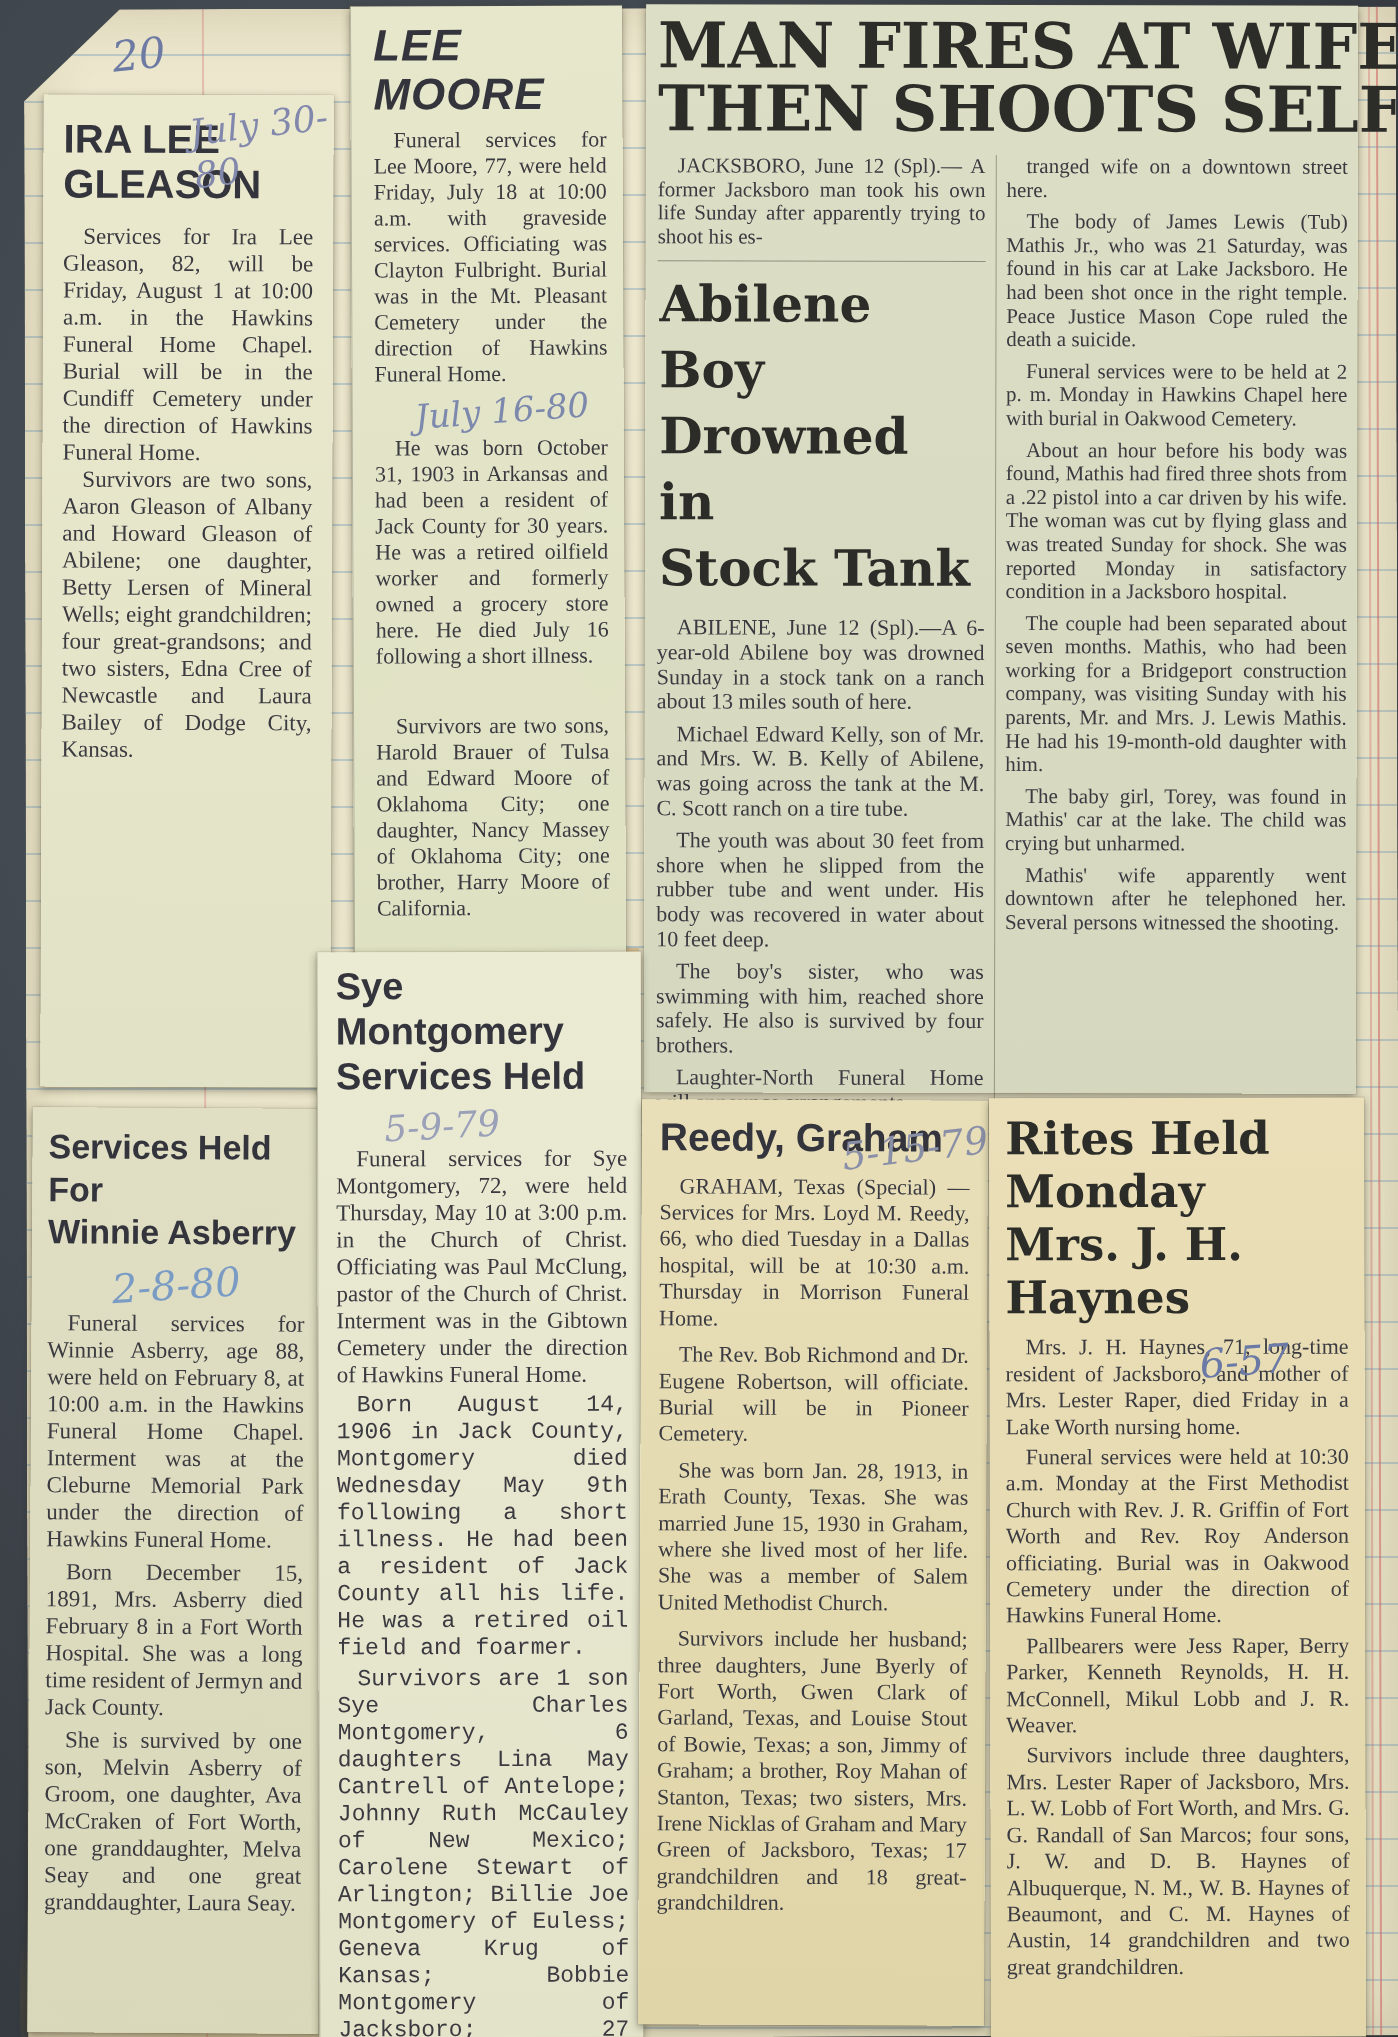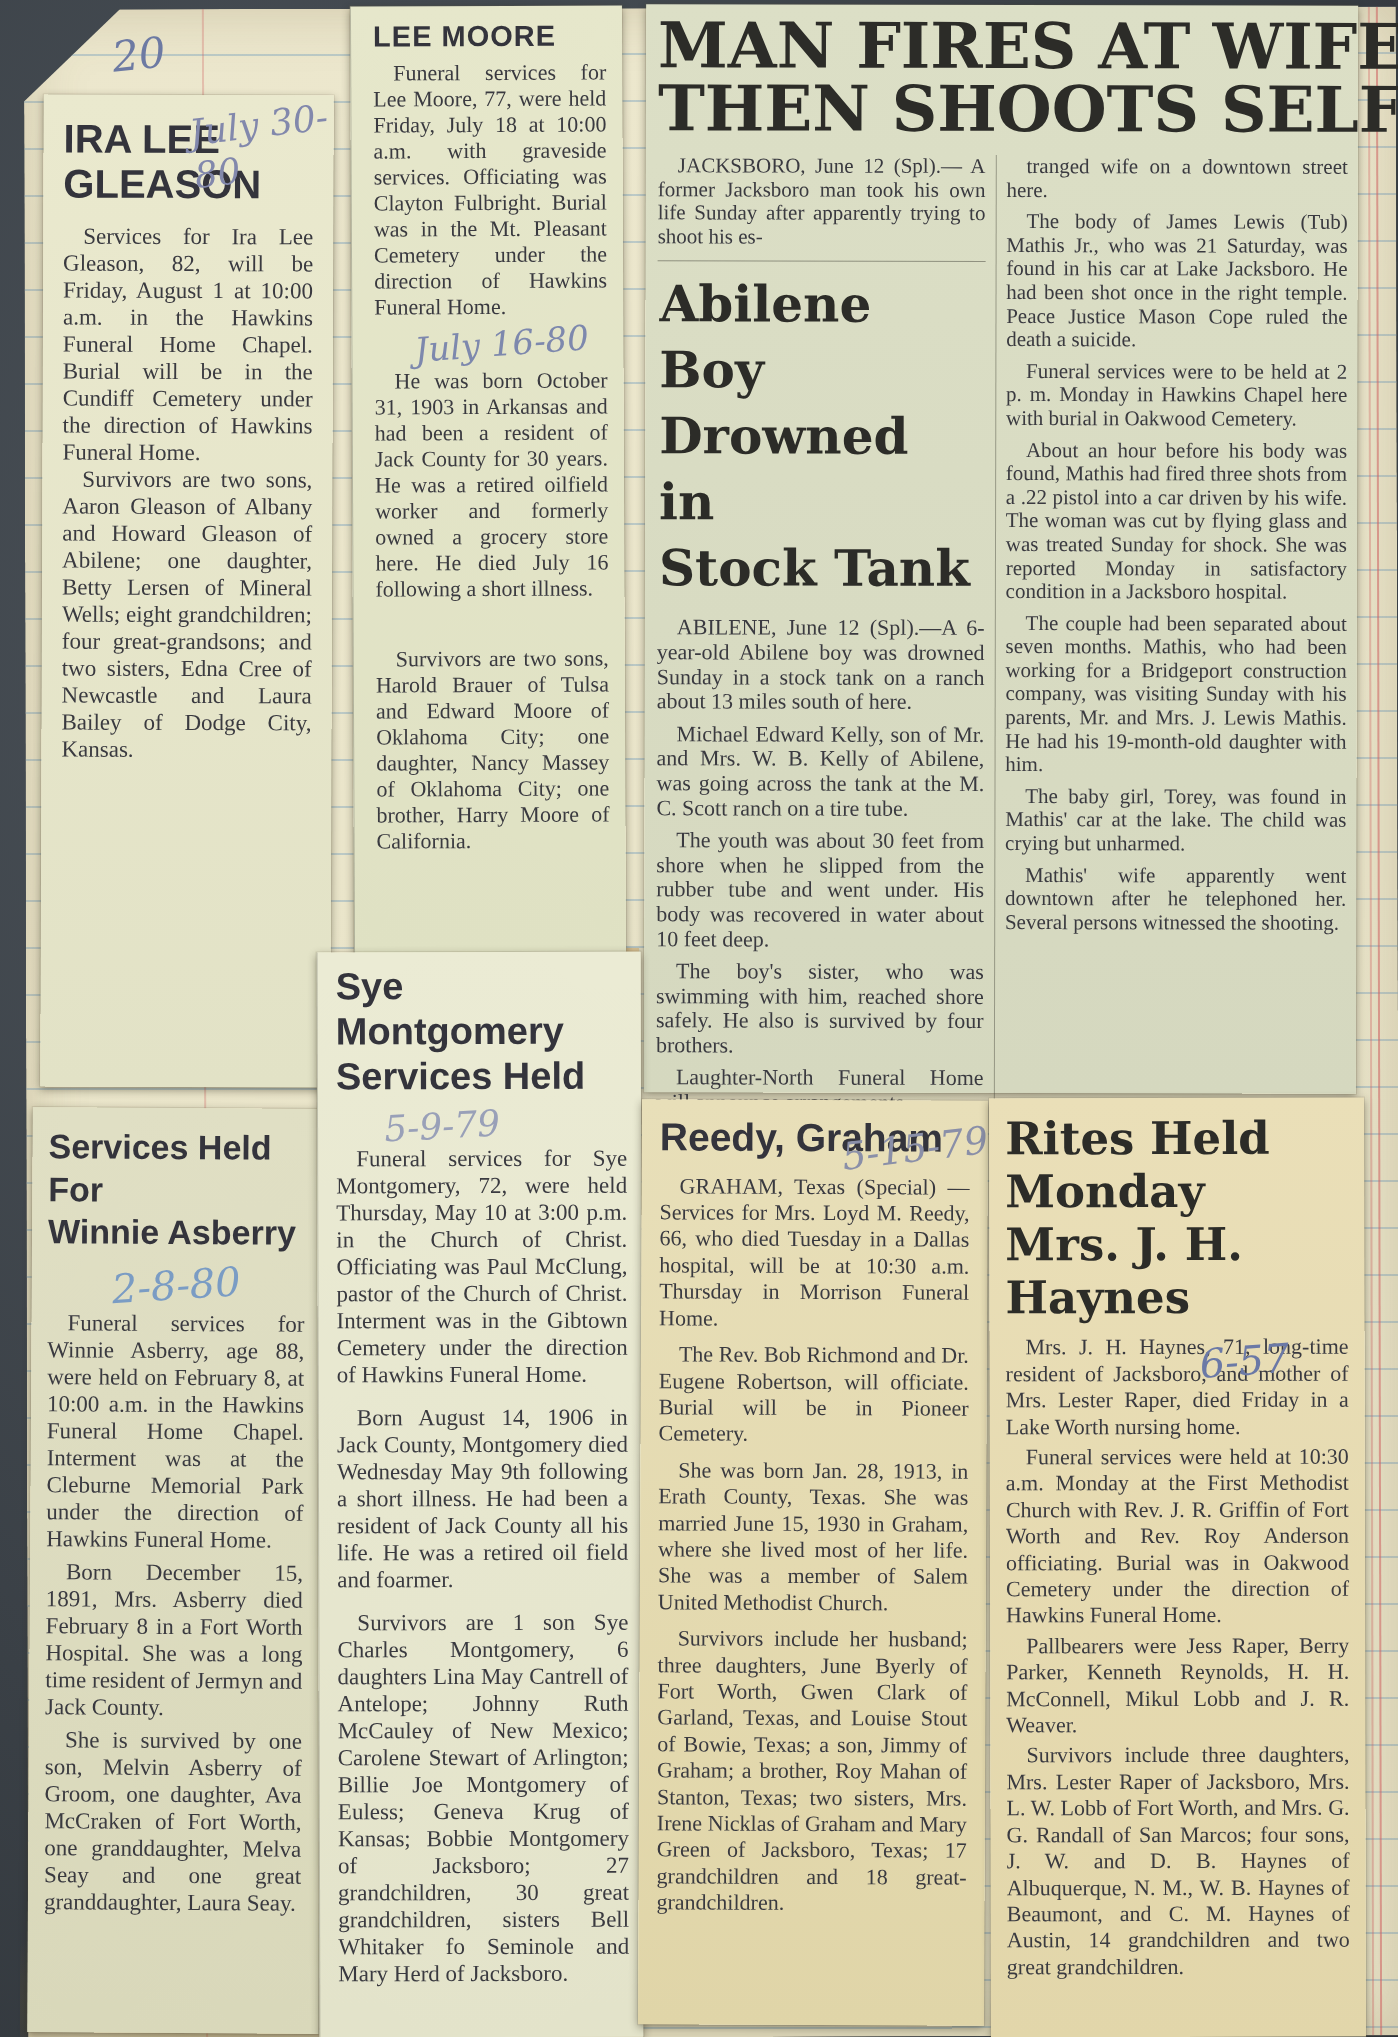--- a/index.html
+++ b/index.html
@@ -57,21 +57,21 @@
   .c-gleason{left:42px;top:95px;width:290px;height:992px;padding:22px 20px;
     background:linear-gradient(#eae9ce,#e2e2c6);transform:rotate(0.2deg);}
   .c-gleason .sans-head{font-size:40px;}
   .c-gleason .body{margin-top:16px;font-size:23px;line-height:27px;}
   .hand-gleason{left:148px;top:6px;width:170px;font-size:36px;color:#8288ac;transform:rotate(-7deg);white-space:normal;line-height:1.2;}
 
   
   .c-moore{left:352px;top:6px;width:272px;height:948px;padding:14px 16px 14px 22px;
     background:linear-gradient(#e6e7cb,#dfe1c3);transform:rotate(-0.25deg);
     border-left:1px solid rgba(90,90,80,0.35);}
-  .c-moore .sans-head{font-size:29px;letter-spacing:1px;}
+  .c-moore .sans-head{font-size:44px;letter-spacing:1px;font-style:italic;}
   .c-moore .body{margin-top:8px;font-size:22px;line-height:26px;}
   .hand-moore{position:static;display:block;font-size:34px;color:#7d88ad;transform:rotate(-4deg);margin:10px 0 12px 40px;}
   .c-moore p + p{margin-top:10px;}
 
   
   .c-manfires{left:645px;top:5px;width:712px;height:1088px;padding:10px 10px 8px 12px;
     background:linear-gradient(#dcdfc6,#d5d8bf);transform:rotate(0.12deg);}
   .mf-headline{font-size:63px;line-height:1.0;letter-spacing:0px;white-space:nowrap;}
   .mf-cols{display:flex;margin-top:14px;}
   .mf-col-left{width:338px;padding-right:10px;border-right:1px solid rgba(70,70,60,0.45);}
@@ -92,21 +92,21 @@
   .c-asberry .body{font-size:23px;line-height:27px;}
   .c-asberry p + p{margin-top:6px;}
 
   
   .c-montgomery{left:318px;top:952px;width:324px;height:1085px;padding:12px 14px 12px 18px;
     background:linear-gradient(#ebebd4,#e3e3ca);transform:rotate(-0.15deg);
     border-left:1px solid rgba(90,90,80,0.3);}
   .c-montgomery .sans-head{font-size:38px;line-height:1.18;}
   .hand-montgomery{position:static;display:block;font-size:36px;color:#99a0b8;transform:rotate(-3deg);margin:4px 0 2px 48px;}
   .c-montgomery .body{font-size:23px;line-height:27px;}
-  .c-montgomery p + p{margin-top:16px;}
+  .c-montgomery p + p{margin-top:4px;font-family:Liberation Mono, monospace;}
 
   
   .c-reedy{left:640px;top:1100px;width:346px;height:925px;padding:16px 18px;
     background:linear-gradient(#e8dfb9,#e0d5a8);transform:rotate(0.25deg);}
   .c-reedy .sans-head{font-size:39px;display:inline-block;}
   .hand-reedy{left:200px;top:26px;font-size:38px;color:#8a8fa8;transform:rotate(-7deg);}
   .c-reedy .body{margin-top:14px;font-size:22px;line-height:26.4px;}
   .c-reedy p + p{margin-top:10px;}
 
   

